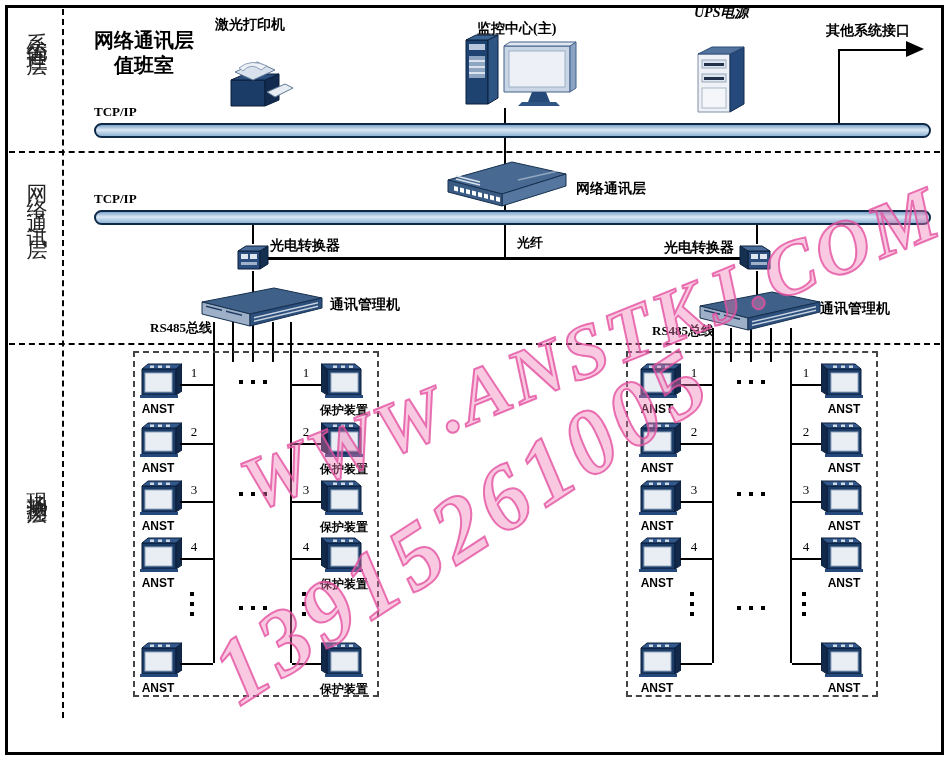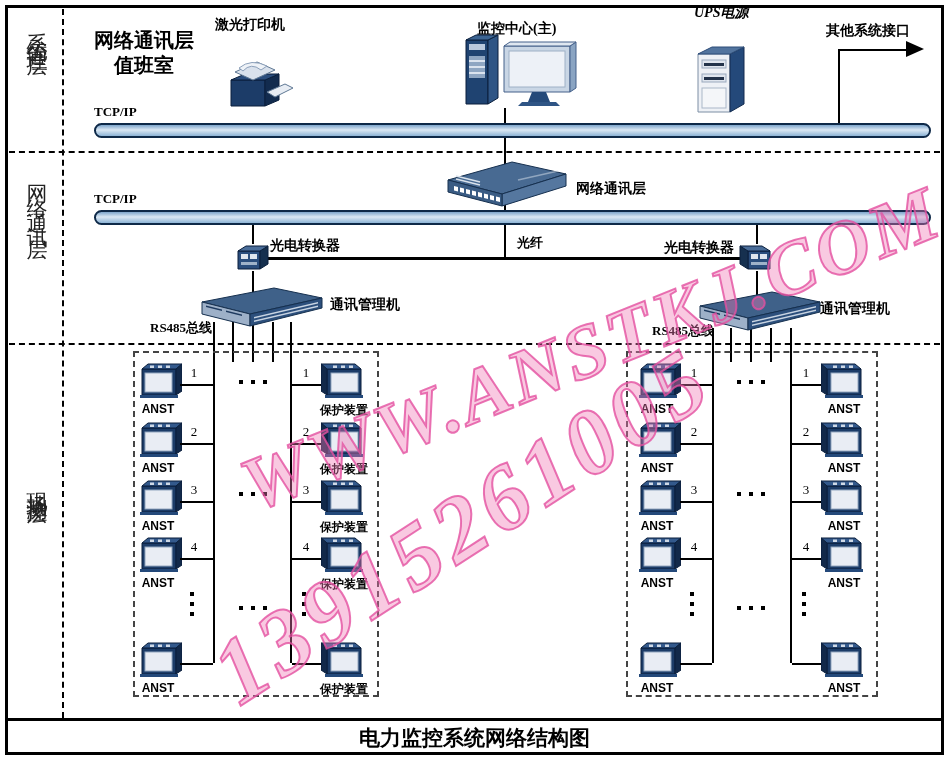--- a/index.html
+++ b/index.html
@@ -350,17 +350,14 @@
       <i></i>
     </div>
 
   <div class="dots-h" style="left:733px;top:372px;"><i></i><i></i><i></i></div>
   <div class="dots-h" style="left:733px;top:484px;"><i></i><i></i><i></i></div>
   <div class="dots-h" style="left:733px;top:598px;"><i></i><i></i><i></i></div>
 
   <div class="wm" style="left:245px;top:445px;transform:rotate(-22deg);font-size:76px;letter-spacing:4px;">WWW.ANSTKJ.COM</div>
   <div class="wm" style="left:222px;top:628px;transform:rotate(-33deg);font-size:92px;letter-spacing:6px;">13915261005</div>
 
-  <div class="titlebar">
-    <span>电力监控系统网络结构图</span>
-  </div>
 
 </div>
 
 </body></html>

